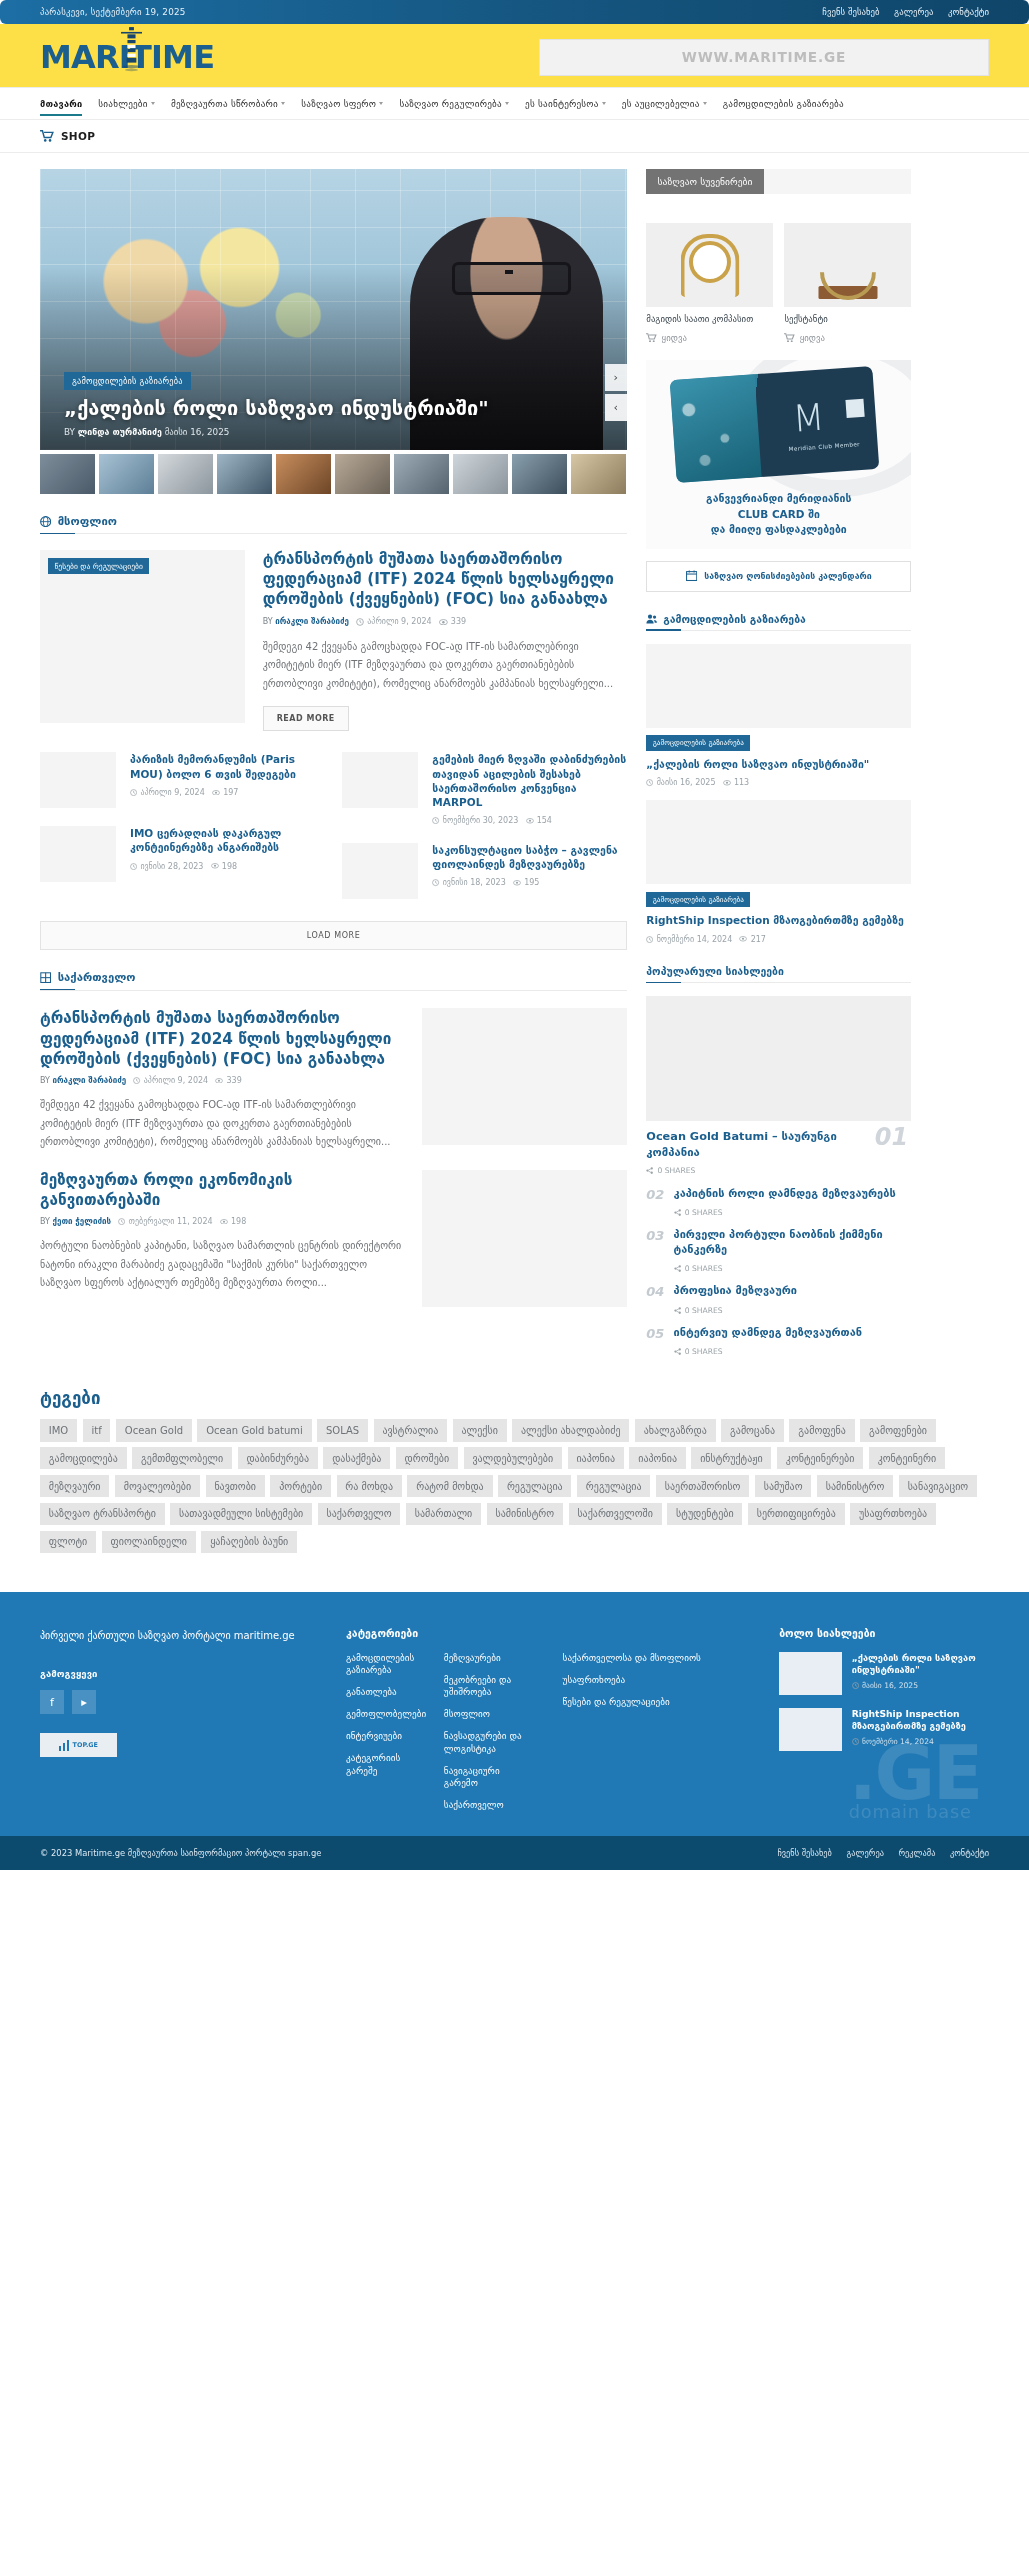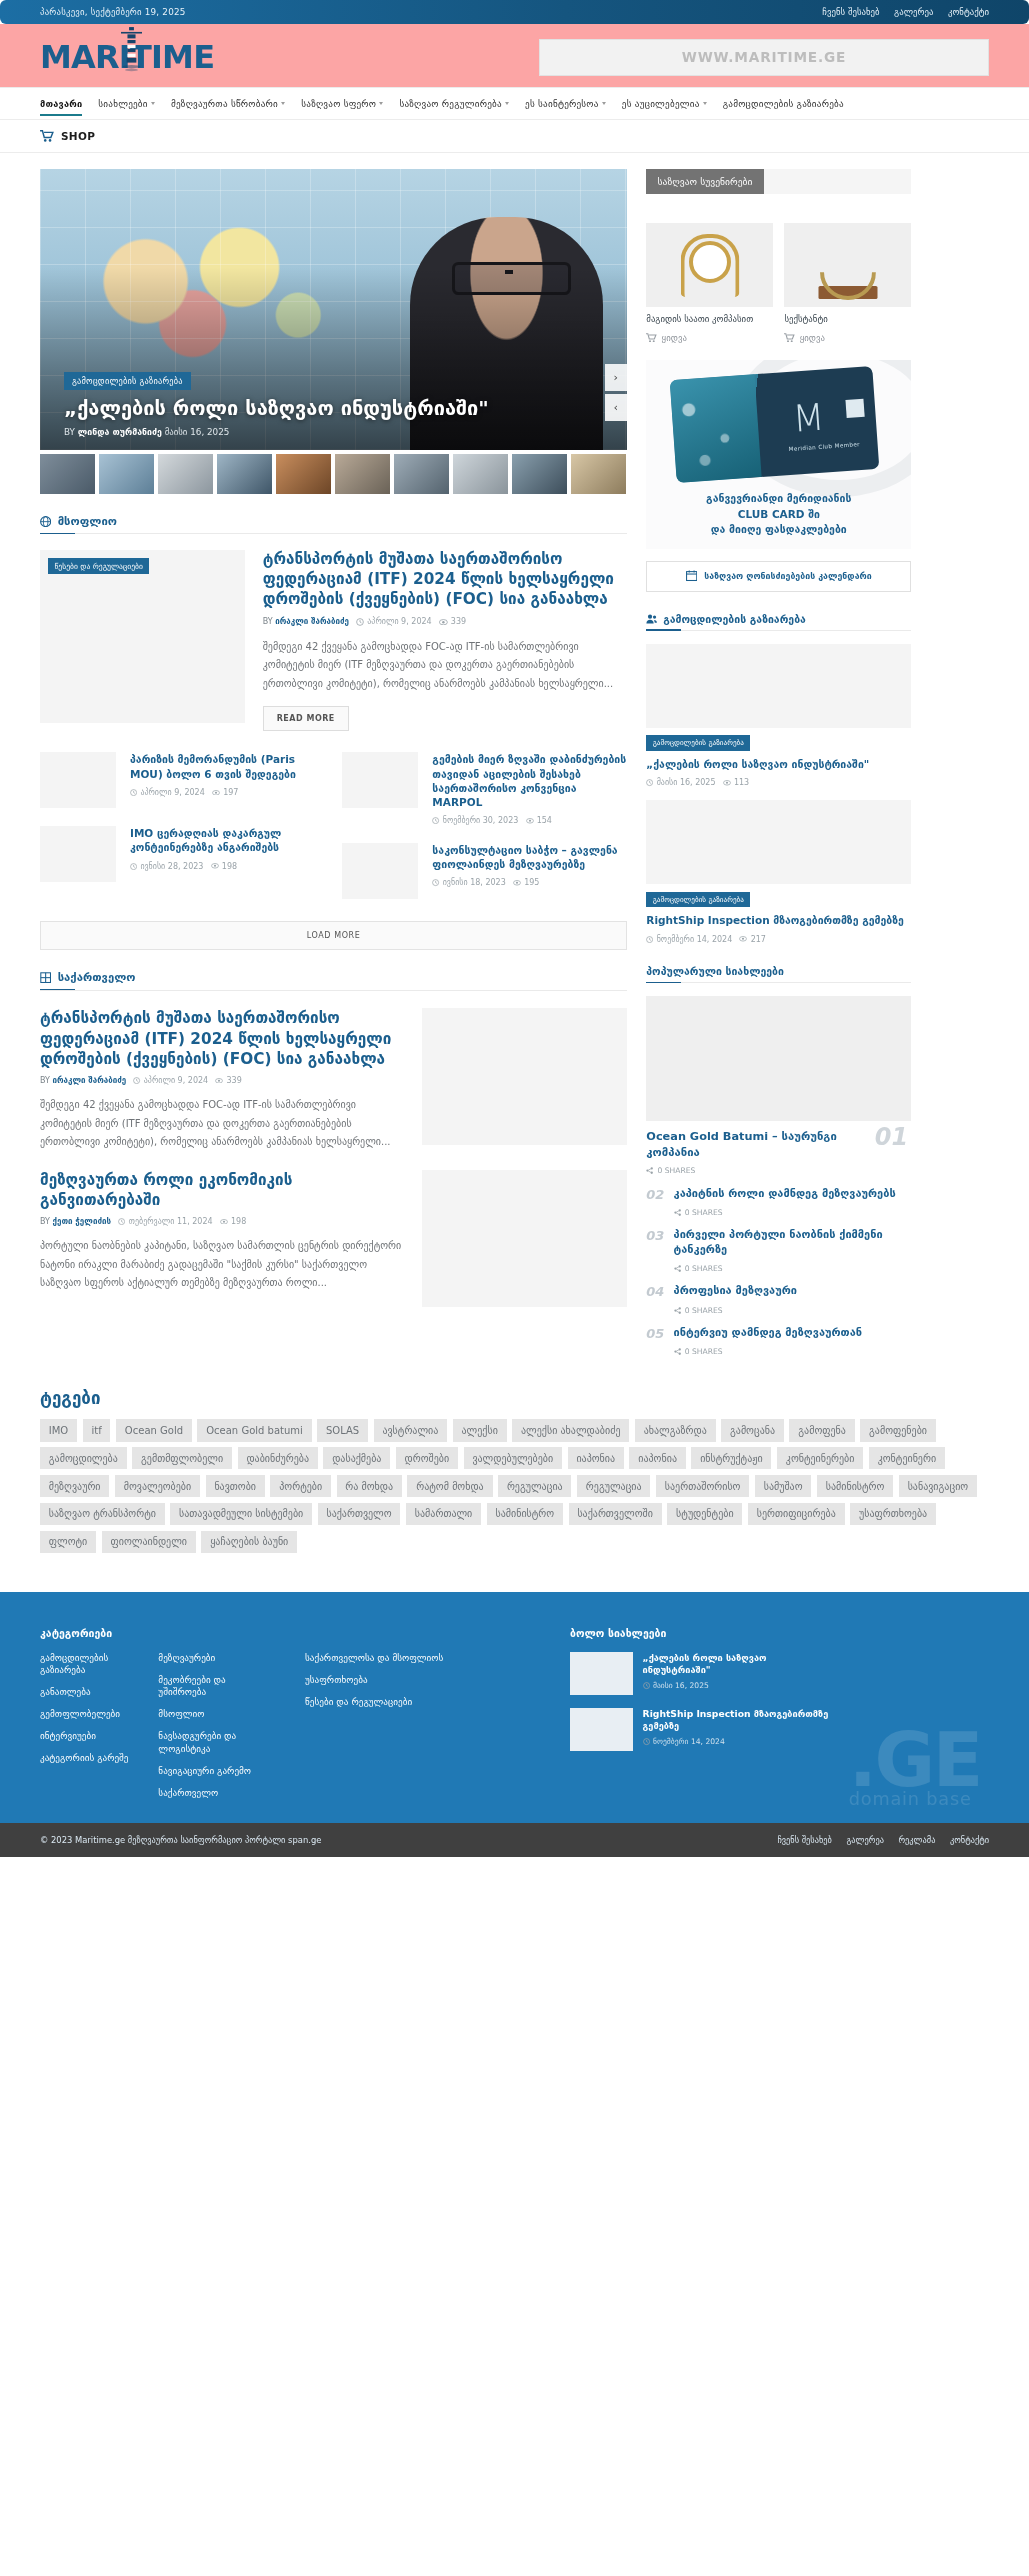--- a/index.html
+++ b/index.html
@@ -21,21 +21,21 @@
     display: flex;
     align-items: center;
     border-radius: 6px;
   }
   .topbar .inner { width: 949px; margin: 0 auto; display: flex; align-items: center; justify-content: space-between;}
   .topbar .date { letter-spacing: 0.2px; }
   .topbar .links { display: flex; gap: 14.5px; }
   .topbar .links span { cursor: pointer; }
 
   
-  .header { background:#fca5a5; padding: 14.5px 0 11.3px; }
+  .header { background:#fde047; padding: 14.5px 0 11.3px; }
   .header .inner { width:949px; margin:0 auto; display:flex; align-items:center; }
   .logo { display:flex; align-items:flex-end; position:relative; }
   .logo-text {
     font-family: "DejaVu Sans", sans-serif;
     font-weight: 800;
     font-size: 32px;
     letter-spacing: -0.8px;
     color: #1b5f8e;
     line-height: 1;
     position: relative;
@@ -302,21 +302,21 @@
   .f-col3 { width: 265px; }
   .f-h { font-size:10.5px;font-weight:700;margin-bottom:13px;}
   .f-lists { display:flex; gap:17.7px;}
   .f-list { display:flex;flex-direction:column;gap:9.6px;}
   .f-list span { font-size:9.2px; line-height:1.35; }
   .f-post { display:flex; gap:9.6px; margin-bottom:13px;}
   .f-post .ph { width:63px;height:43px;background:#e8eef3;flex:none;}
   .f-post .t { font-size:9.2px;font-weight:700;line-height:1.35;}
   .f-post .d { font-size:7.6px;color:#cfe1ee;margin-top:4.8px;display:flex;align-items:center;gap:3.2px;}
 
-  .copyright { background:#404040; color:#dceaf4; font-size:8.4px; }
+  .copyright { background:#0c4a6e; color:#dceaf4; font-size:8.4px; }
   .copyright .inner { width:949px;margin:0 auto;height:34px;display:flex;align-items:center;justify-content:space-between;}
   .copyright .links { display:flex;gap:14.5px;}
 </style>
 </head>
 <body>
 
 <div class="topbar">
   <div class="inner">
     <div class="date">პარასკევი, სექტემბერი 19, 2025</div>
     <div class="links">
@@ -866,20 +866,36 @@
       <div class="tag">ყაჩაღების ბაუნი</div>
     </div>
 </div>
 
 <div class="footer">
   <div class="ghost">
     <span>.GE</span>
     <small>domain base</small>
   </div>
   <div class="inner">
+    <div class="f-col1">
+      <div class="f-tag">პირველი ქართული საზღვაო პორტალი maritime.ge</div>
+      <div class="f-sub">გამოგვყევი</div>
+      <div class="f-social">
+        <div>f</div>
+        <div>▸</div>
+      </div>
+      <div class="f-badge">
+        <div class="bars">
+            <i style="height:4.8px"></i>
+            <i style="height:8px"></i>
+            <i style="height:11.3px"></i>
+          </div>
+        <div class="g">TOP.GE</div>
+      </div>
+    </div>
 
     <div class="f-col2">
       <div class="f-h">კატეგორიები</div>
       <div class="f-lists">
         <div class="f-list" id="fc1">
             <span>გამოცდილების გაზიარება</span>
             <span>განათლება</span>
             <span>გემთფლობელები</span>
             <span>ინტერვიუები</span>
             <span>კატეგორიის გარეშე</span>

